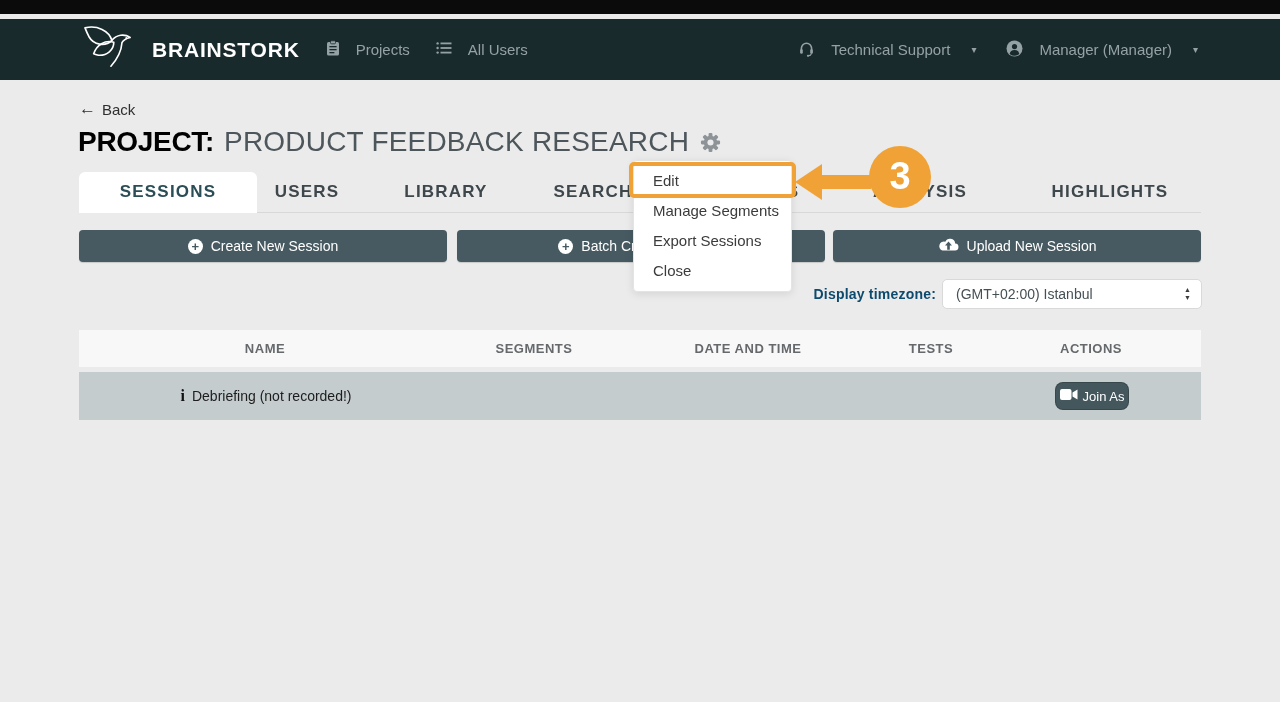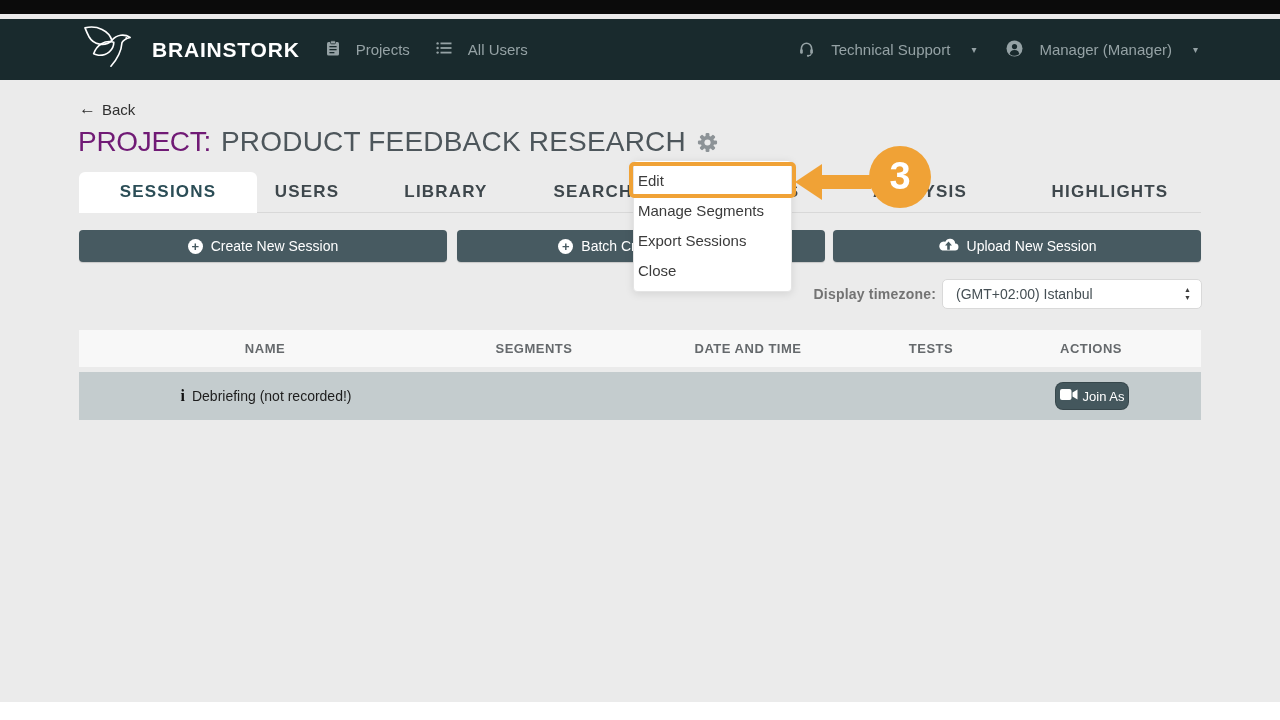--- a/index.html
+++ b/index.html
@@ -16,40 +16,40 @@
   .brand { color:#ffffff; font-size:21px; font-weight:700; letter-spacing:0.8px; margin-left:16px; }
   .nav-item { display:flex; align-items:center; gap:16px; color:#95a2a5; font-size:15px; margin-left:26px; cursor:default; }
   .nav-right { margin-left:auto; display:flex; align-items:center; gap:30px; }
   .nav-right .nav-item { margin-left:0;text-align:center; }
   .caret { font-size:10px; color:#95a2a5; margin-left:5px; }
 
   
   .back { position:absolute; left:79px; top:99px; font-size:15px; color:#2f2f2f; display:flex; align-items:center; gap:6px; }
   .back .arr { font-weight:700; font-size:17px; }
   .title { position:absolute; left:78px; top:127px; font-size:28px; line-height:30px; white-space:nowrap; display:flex; align-items:center; }
-  .title .pfx  { font-weight:400; color:#701a75; letter-spacing:-0.3px; }
+  .title .pfx  { font-weight:700; color:#000000; letter-spacing:-0.3px; }
   .title .main { font-weight:400; color:#4d565b; margin-left:10px; letter-spacing:0.2px; }
   .title .gear { margin-left:10px; display:inline-flex; }
 
   
   .tabbar { position:absolute; left:79px; top:172px; width:1122px; height:41px; border-bottom:1px solid #d8d8d8; }
   .tab { position:absolute; top:0; height:40px; line-height:40px; text-align:center;
          font-size:17px; font-weight:700; letter-spacing:1.2px; color:#3e474c; }
   .tab.active { height:41px; background:#ffffff; border-radius:6px 6px 0 0; color:#2b4d56; }
 
   
   .btn { position:absolute; top:230px; width:368px; height:32px; background:#475a61; border-radius:4px;
          color:#fff; font-size:14px; display:flex; align-items:center; justify-content:center; gap:8px;
          box-shadow:0 1px 1px rgba(0,0,0,0.15); }
   .plus { width:15px; height:15px; background:#fff; color:#475a61; border-radius:50%;
           font-size:13px; font-weight:700; line-height:15px; text-align:center; }
 
   
   .tz-label { position:absolute; left:700px; top:286px; width:236px; text-align:right;
-              font-size:14px; font-weight:700; color:#737373; letter-spacing:0.2px; }
+              font-size:14px; font-weight:700; color:#0c4a6e; letter-spacing:0.2px; }
   .tz-select { position:absolute; left:942px; top:279px; width:260px; height:30px; background:#fff;
                border:1px solid #d9d9d9; border-radius:5px; display:flex; align-items:center;
                padding:0 10px 0 13px; font-size:14px; color:#454f54; }
   .tz-select .stepper { margin-left:auto; display:flex; flex-direction:column; font-size:7px; color:#3c3c3c; line-height:1.15; }
 
   
   .thead { position:absolute; left:79px; top:330px; width:1122px; height:37px; background:#f8f8f8; }
   .th { position:absolute; top:0; transform:translateX(-50%); line-height:37px;
         font-size:13px; font-weight:700; letter-spacing:0.5px; color:#65696c; white-space:nowrap; }
   .trow { position:absolute; left:79px; top:372px; width:1122px; height:48px; background:#c4ccce; }
@@ -57,21 +57,21 @@
               font-size:14px; color:#1d1d1d; white-space:nowrap; display:flex; align-items:center; gap:7px; }
   .info-i { font-family:"Liberation Serif","DejaVu Serif",serif; font-weight:700; font-size:16px; color:#111; }
   .join-btn { position:absolute; left:976px; top:10px; width:74px; height:28px; background:#44575d;
               border:1px solid rgba(0,0,0,0.18); border-radius:8px; color:#fff; font-size:13px;
               display:flex; align-items:center; justify-content:center; gap:5px; }
 
   
   .menu-panel { position:absolute; left:633px; top:160px; width:159px; height:132px; background:#fff;
                 border:1px solid #e4e4e4; border-radius:4px; box-shadow:0 2px 8px rgba(0,0,0,0.10);
                 padding:5px 0; z-index:50; }
-  .menu-item { height:30px; line-height:30px; padding-left:4px; font-size:15px; color:#3b3b3b; }
+  .menu-item { height:30px; line-height:30px; padding-left:19px; font-size:15px; color:#3b3b3b; }
   .menu-item.first { border-bottom:1px solid #ededed; }
 
   
   .hl-box { position:absolute; left:629px; top:162px; width:167px; height:36px;
             border:4px solid #f0a236; border-radius:5px; z-index:60; }
   .arrow-head { position:absolute; left:795px; top:164px; width:0; height:0; z-index:70;
                 border-top:18px solid transparent; border-bottom:18px solid transparent;
                 border-right:27px solid #f0a236; }
   .arrow-shaft { position:absolute; left:821px; top:175px; width:50px; height:14px; background:#f0a236; z-index:70; }
   .step-badge { position:absolute; left:869px; top:146px; width:62px; height:62px; border-radius:50%;

